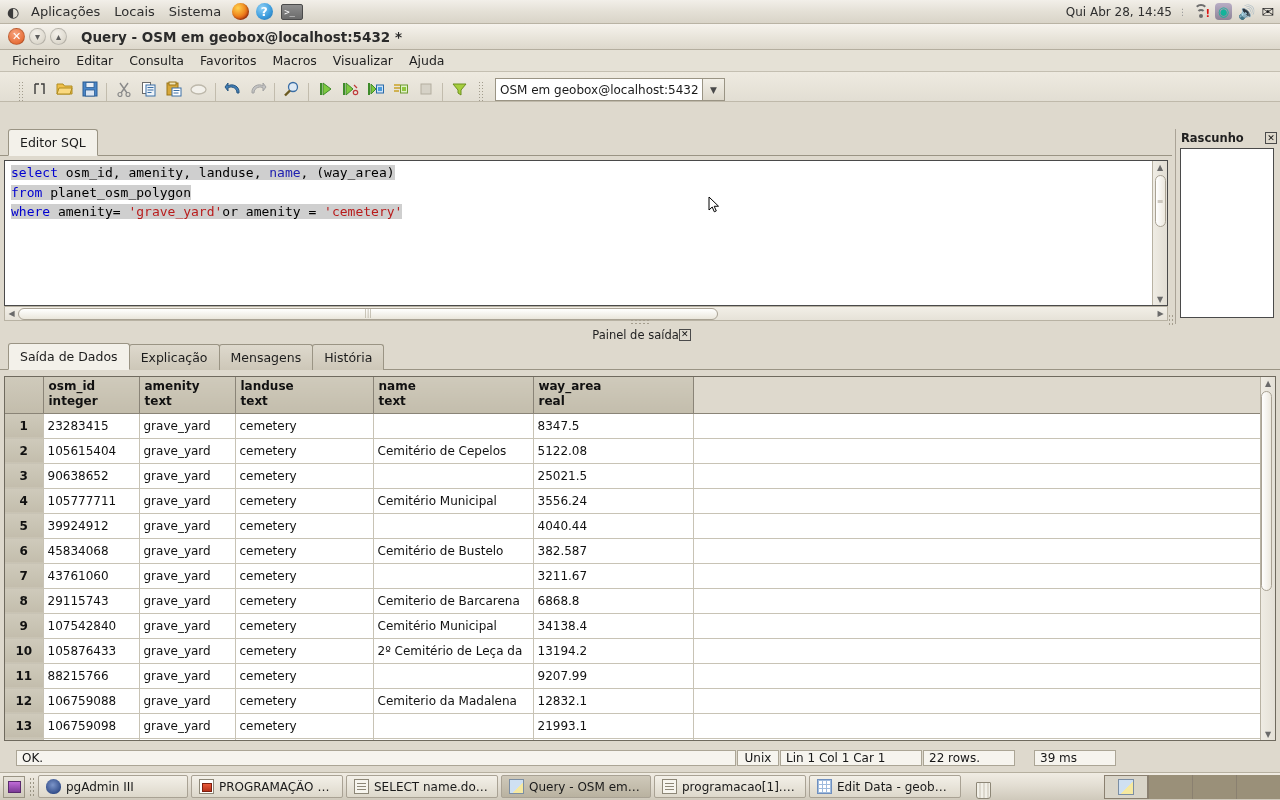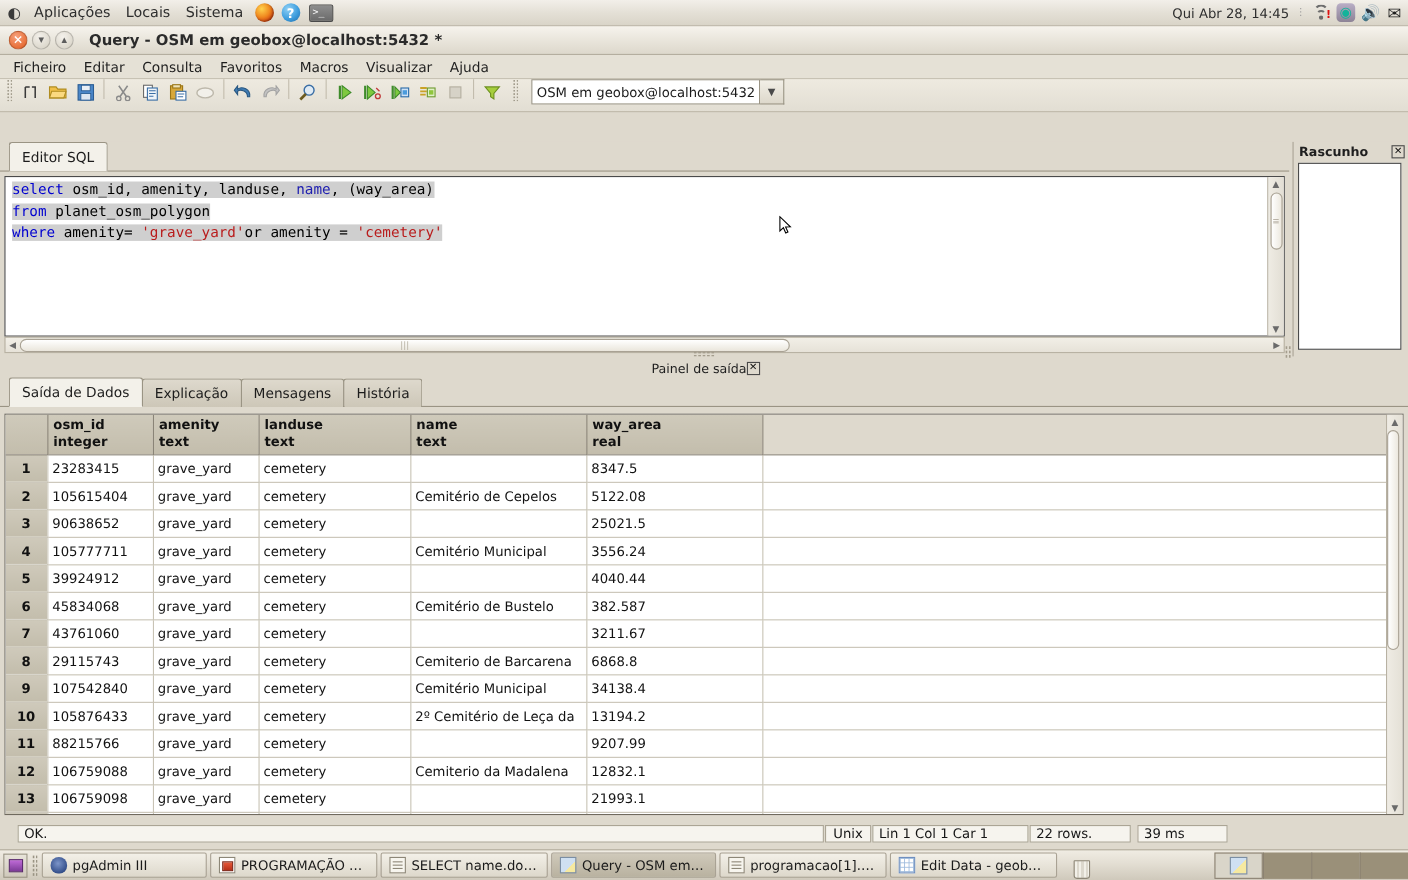--- a/index.html
+++ b/index.html
@@ -102,22 +102,22 @@
   }
   #menubar {
     height: 22px; background: #e5e1d6; display: flex; align-items: center;
     padding-left: 4px; border-bottom: 1px solid #c4bfb1;
   }
   .menu-item { padding: 3px 8px; font-size: 12.5px; color: #1f1f1f; }
 
   
   #toolbar {
     height: 30px; background: linear-gradient(to bottom,#eeeae0,#e2ded3);
-    border-bottom: 1px solid #bfb9aa; display:flex; align-items:flex-start;
-    padding: 0 4px;
+    border-bottom: 1px solid #bfb9aa; display:flex; align-items:flex-end;
+    padding: 0 16px;
   }
   .grip { width:5px; height:20px; margin:0 4px 0 2px;
     background-image: radial-gradient(circle, #9a9484 1px, transparent 1px);
     background-size: 3px 3px; opacity:.9;}
   .tb-btn { width: 25px; height: 24px; display:flex; align-items:center; justify-content:center; }
   .tb-sep { width:1px; height:18px; background:#c2bcad; margin:0 4px; }
   .cb-wrap { display:flex; align-items:center; margin-left: 8px;}
   .combo {
     height: 23px; width: 208px; background:#fff; border:1px solid #9a9484;
     display:flex;align-items:center; padding:0 4px; font-size:12px; color:#1a1a1a;
@@ -268,21 +268,21 @@
     display:flex; align-items:center; padding:2px 16px; gap:0px;
   }
   .sb-cell {
     background:#f6f4ee; border:1px solid #aba595; display:flex; align-items:center;
     padding:0 5px; font-size:12px; color:#151515;
   }
   .sb-main { flex:1; }
   .sb-unix { width:42px; justify-content:center; margin-left:1px;}
   .sb-pos { width:142px; margin-left:1px;}
   .sb-rows { width:92px; margin-left:1px;}
-  .sb-ms { width:82px; margin-left:6px;}
+  .sb-ms { width:82px; margin-left:19px;}
 
   
   #taskbar {
     position:absolute; left:0; top:772px; width:1280px; height:28px;
     background: linear-gradient(to bottom,#f0ece3 0%, #e3ded3 45%, #cfc9bb 100%);
     border-top:1px solid #b5af9f; display:flex; align-items:center;
   }
   .show-desktop {
     width:22px;height:22px;margin-left:3px;
     background: linear-gradient(to bottom,#e8e4da,#cfc9bb);

